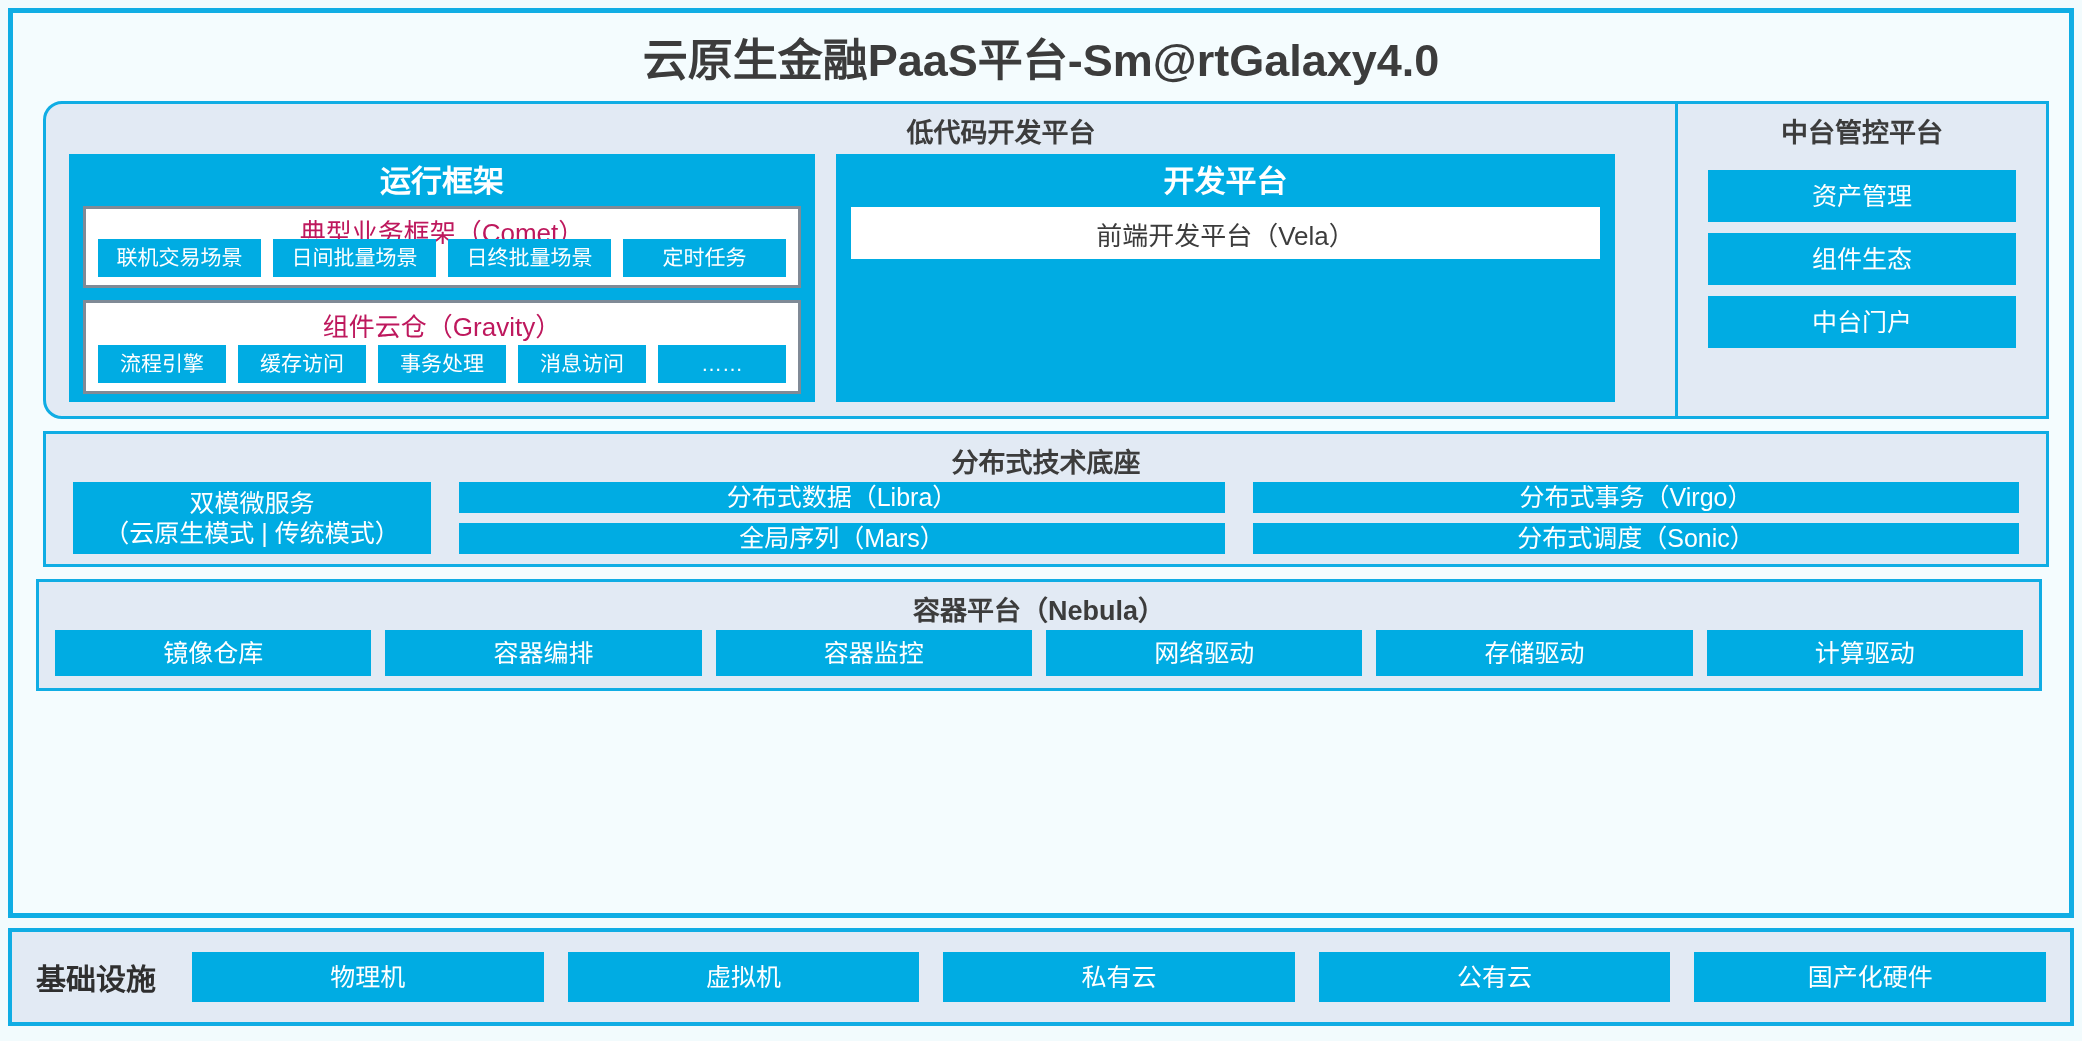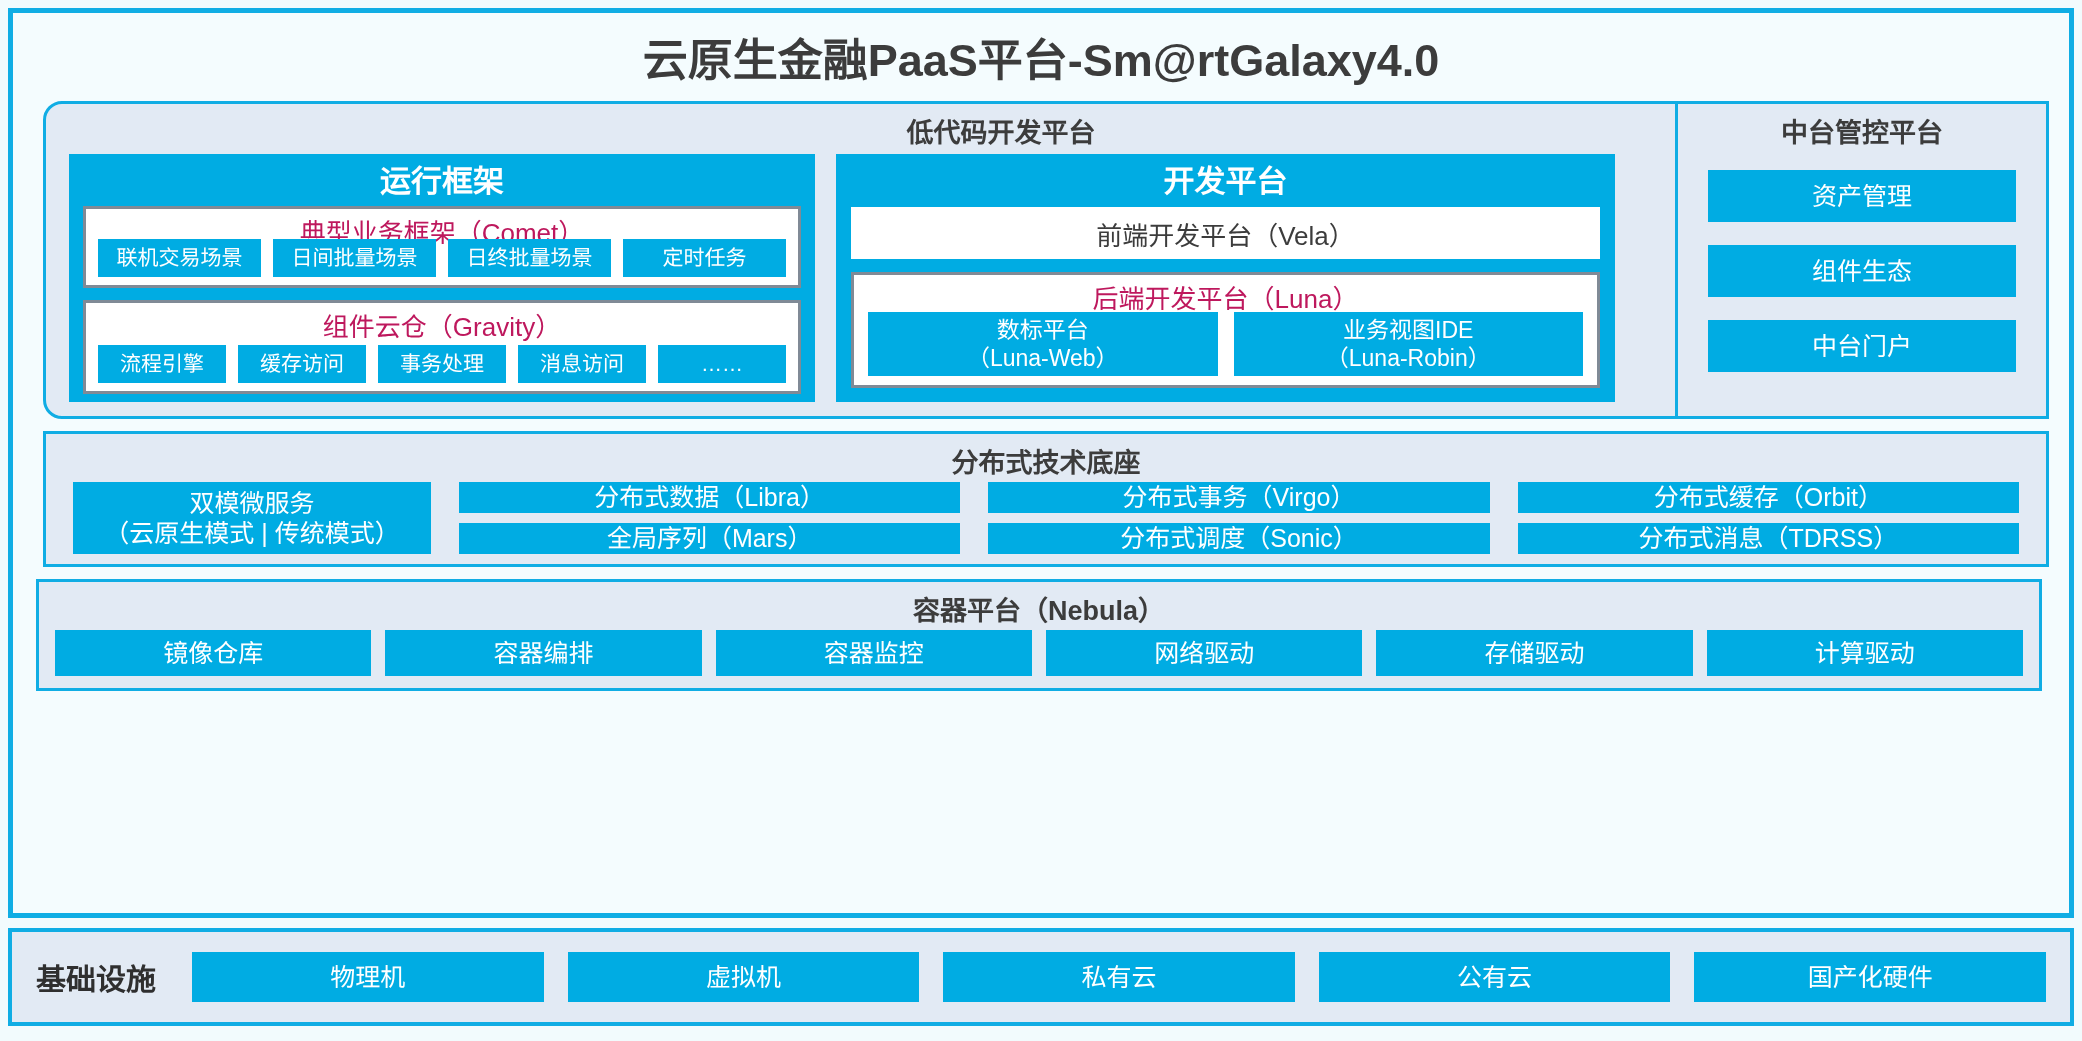--- a/index.html
+++ b/index.html
@@ -128,21 +128,21 @@
     font-size: 26px; color: #3c3c3c; box-sizing: border-box;
   }
   #luna-box { left: 15px; top: 118px; width: 749px; height: 116px; }
   #luna-box .chiprow { bottom: 9px; gap: 16px; padding: 0 14px; }
   #luna-box .chiprow .blue { height: 64px; font-size: 23px; }
 
   
   #midoffice { left: 1662px; top: 88px; width: 374px; height: 318px; }
   #midoffice .stack {
     position: absolute; left: 30px; right: 30px; top: 66px;
-    display: flex; flex-direction: column; gap: 23px;
+    display: flex; flex-direction: column; gap: 11px;
   }
   #midoffice .stack .blue { height: 52px; font-size: 25px; }
 
   
   #distfound { left: 30px; top: 418px; width: 2006px; height: 136px; }
   #distfound .body {
     position: absolute; left: 27px; right: 27px; top: 48px; bottom: 10px;
     display: flex; gap: 28px;
   }
   #distfound .col-wide { flex: 0 0 358px; display: flex; }
@@ -209,37 +209,20 @@
             <div class="blue">……</div>
           </div>
         </div>
       </div>
 
       <div id="devplat">
         <div class="hdr">开发平台</div>
 
         <div id="vela">前端开发平台（Vela）</div>
 
-        <div class="whitebox" id="luna-box">
-          <div class="whitebox-title">后端开发平台（Luna）</div>
-          <div class="chiprow">
-            <div class="blue">
-              <span class="two-line">
-                <span>数标平台</span>
-                <span>（Luna-Web）</span>
-              </span>
-            </div>
-            <div class="blue">
-              <span class="two-line">
-                <span>业务视图IDE</span>
-                <span>（Luna-Robin）</span>
-              </span>
-            </div>
-          </div>
-        </div>
       </div>
     </div>
 
     <div class="panel" id="midoffice">
       <div class="panel-title">中台管控平台</div>
       <div class="stack">
         <div class="blue">资产管理</div>
         <div class="blue">组件生态</div>
         <div class="blue">中台门户</div>
       </div>
@@ -257,24 +240,20 @@
           </div>
         </div>
         <div class="col">
           <div class="blue">分布式数据（Libra）</div>
           <div class="blue">全局序列（Mars）</div>
         </div>
         <div class="col">
           <div class="blue">分布式事务（Virgo）</div>
           <div class="blue">分布式调度（Sonic）</div>
         </div>
-        <div class="col">
-          <div class="blue">分布式缓存（Orbit）</div>
-          <div class="blue">分布式消息（TDRSS）</div>
-        </div>
       </div>
     </div>
 
     <div class="panel" id="container">
       <div class="panel-title">容器平台（Nebula）</div>
       <div class="body">
         <div class="blue">镜像仓库</div>
         <div class="blue">容器编排</div>
         <div class="blue">容器监控</div>
         <div class="blue">网络驱动</div>

